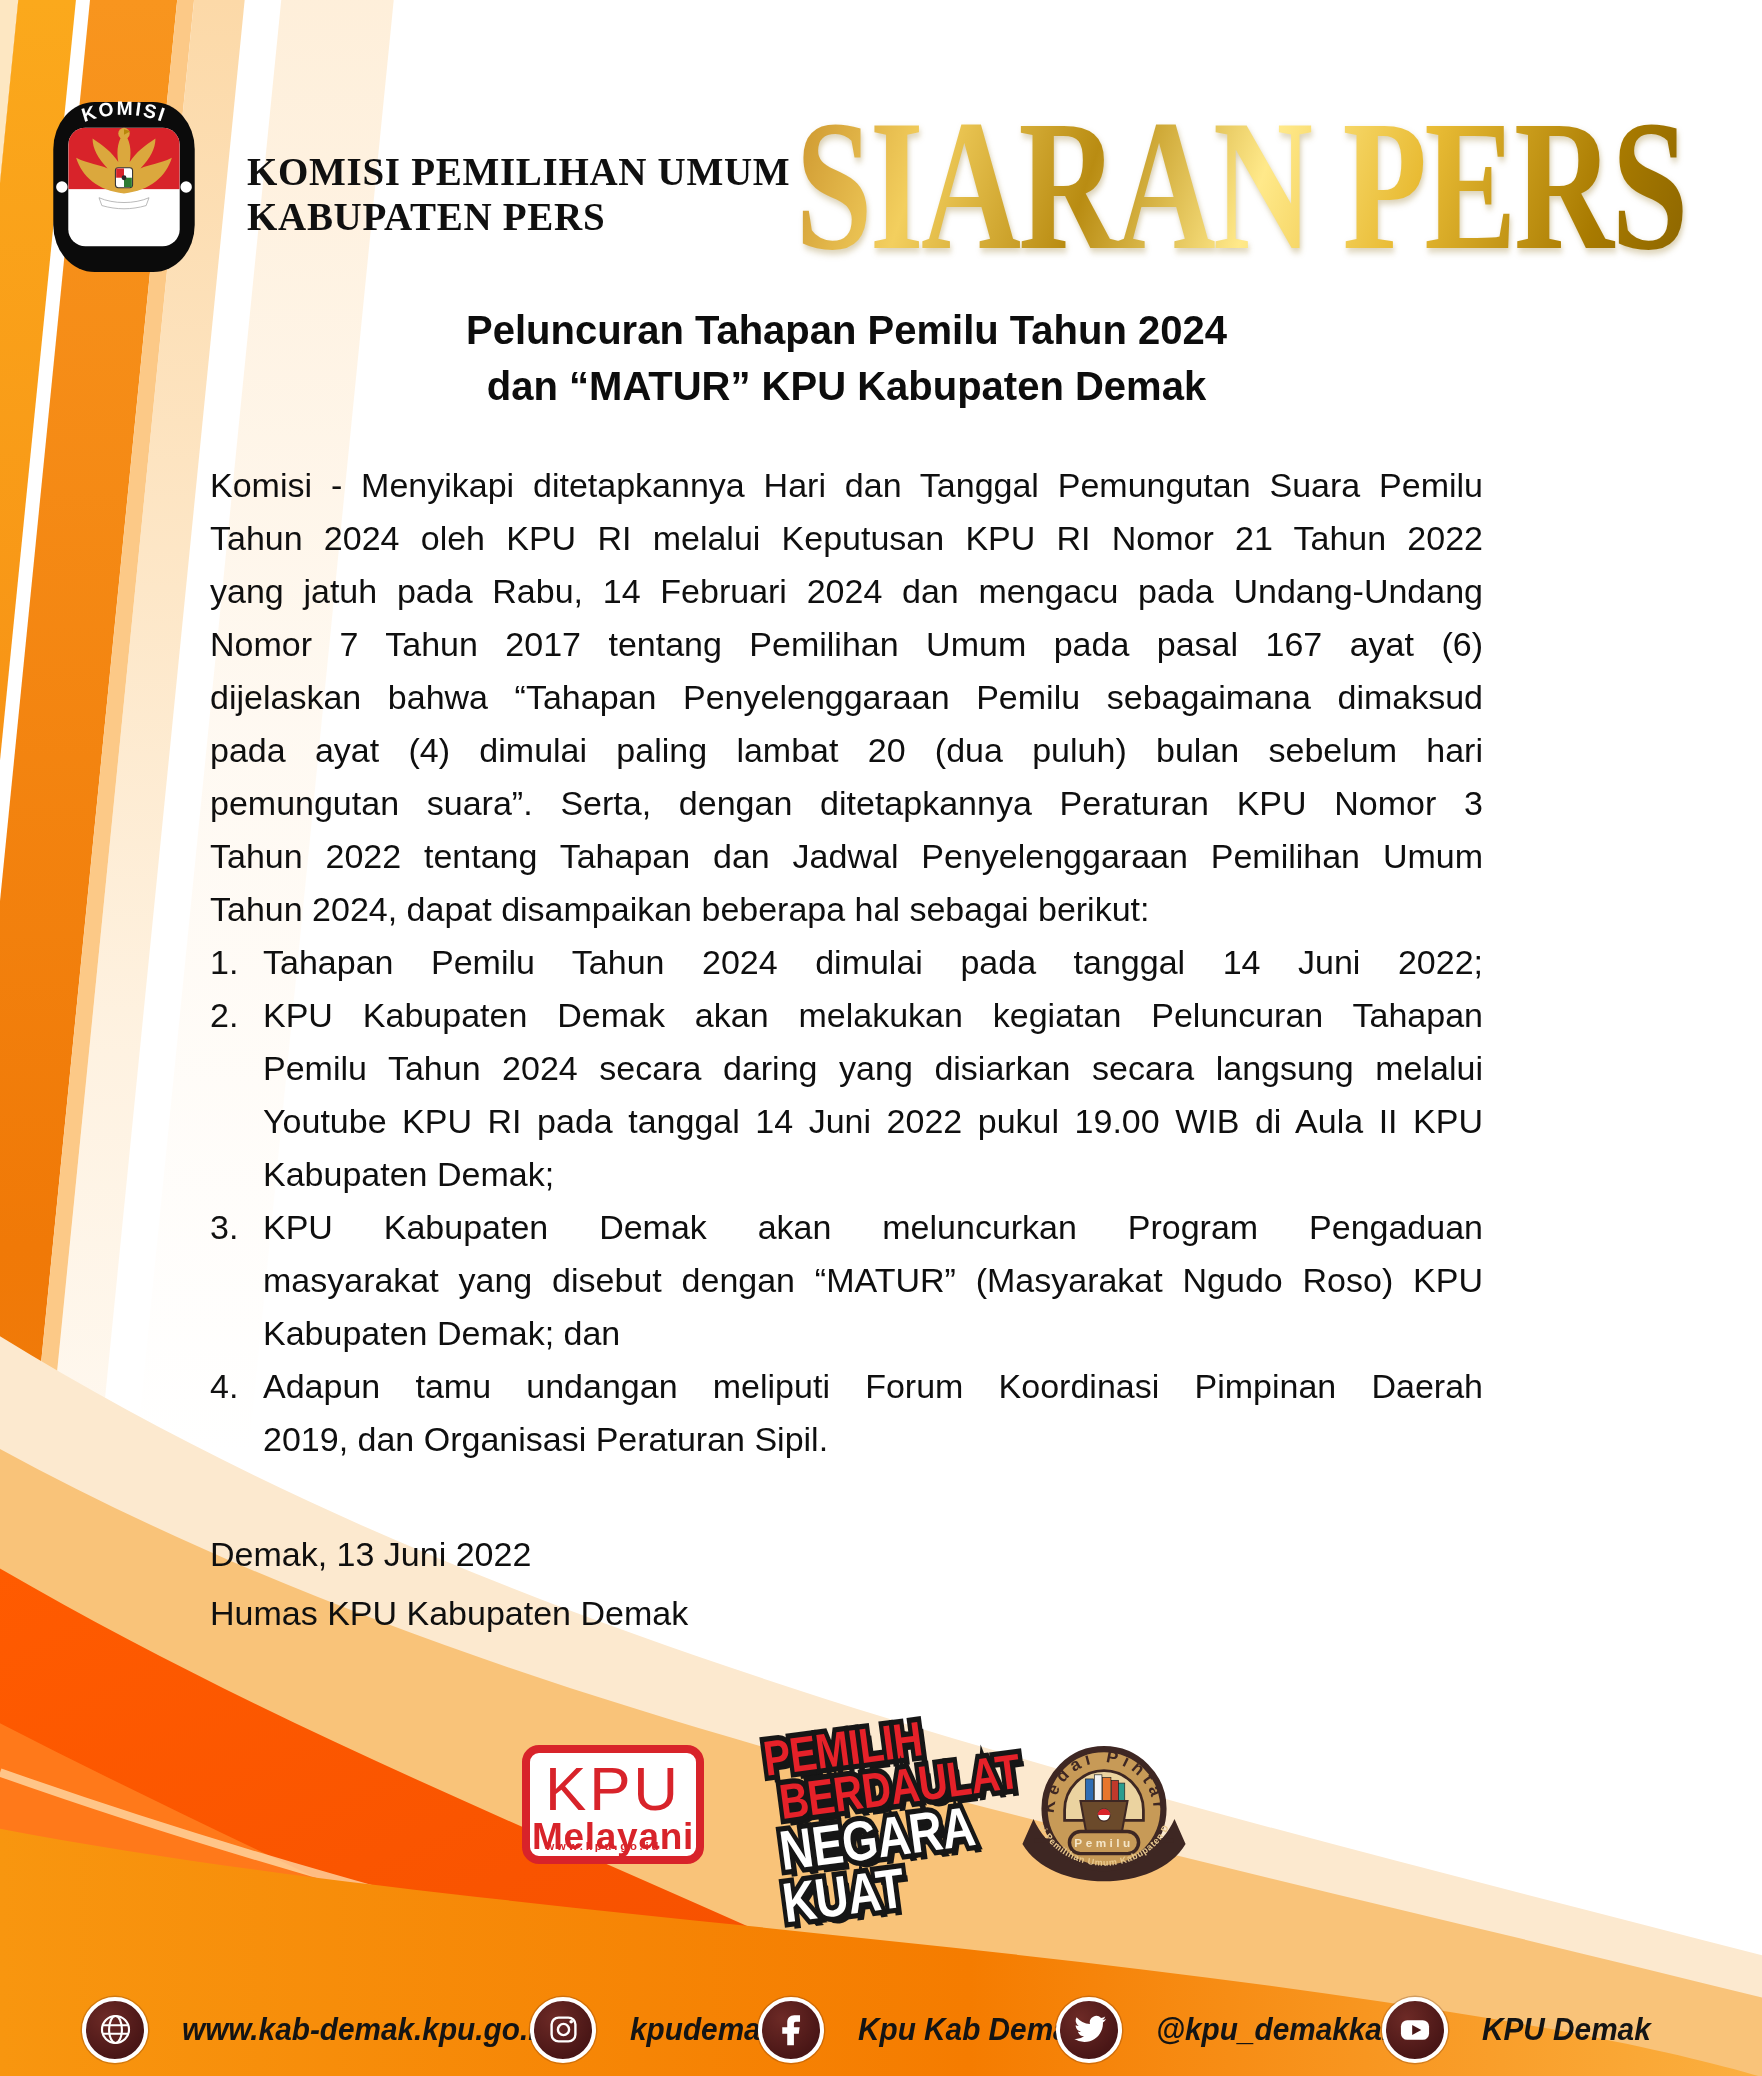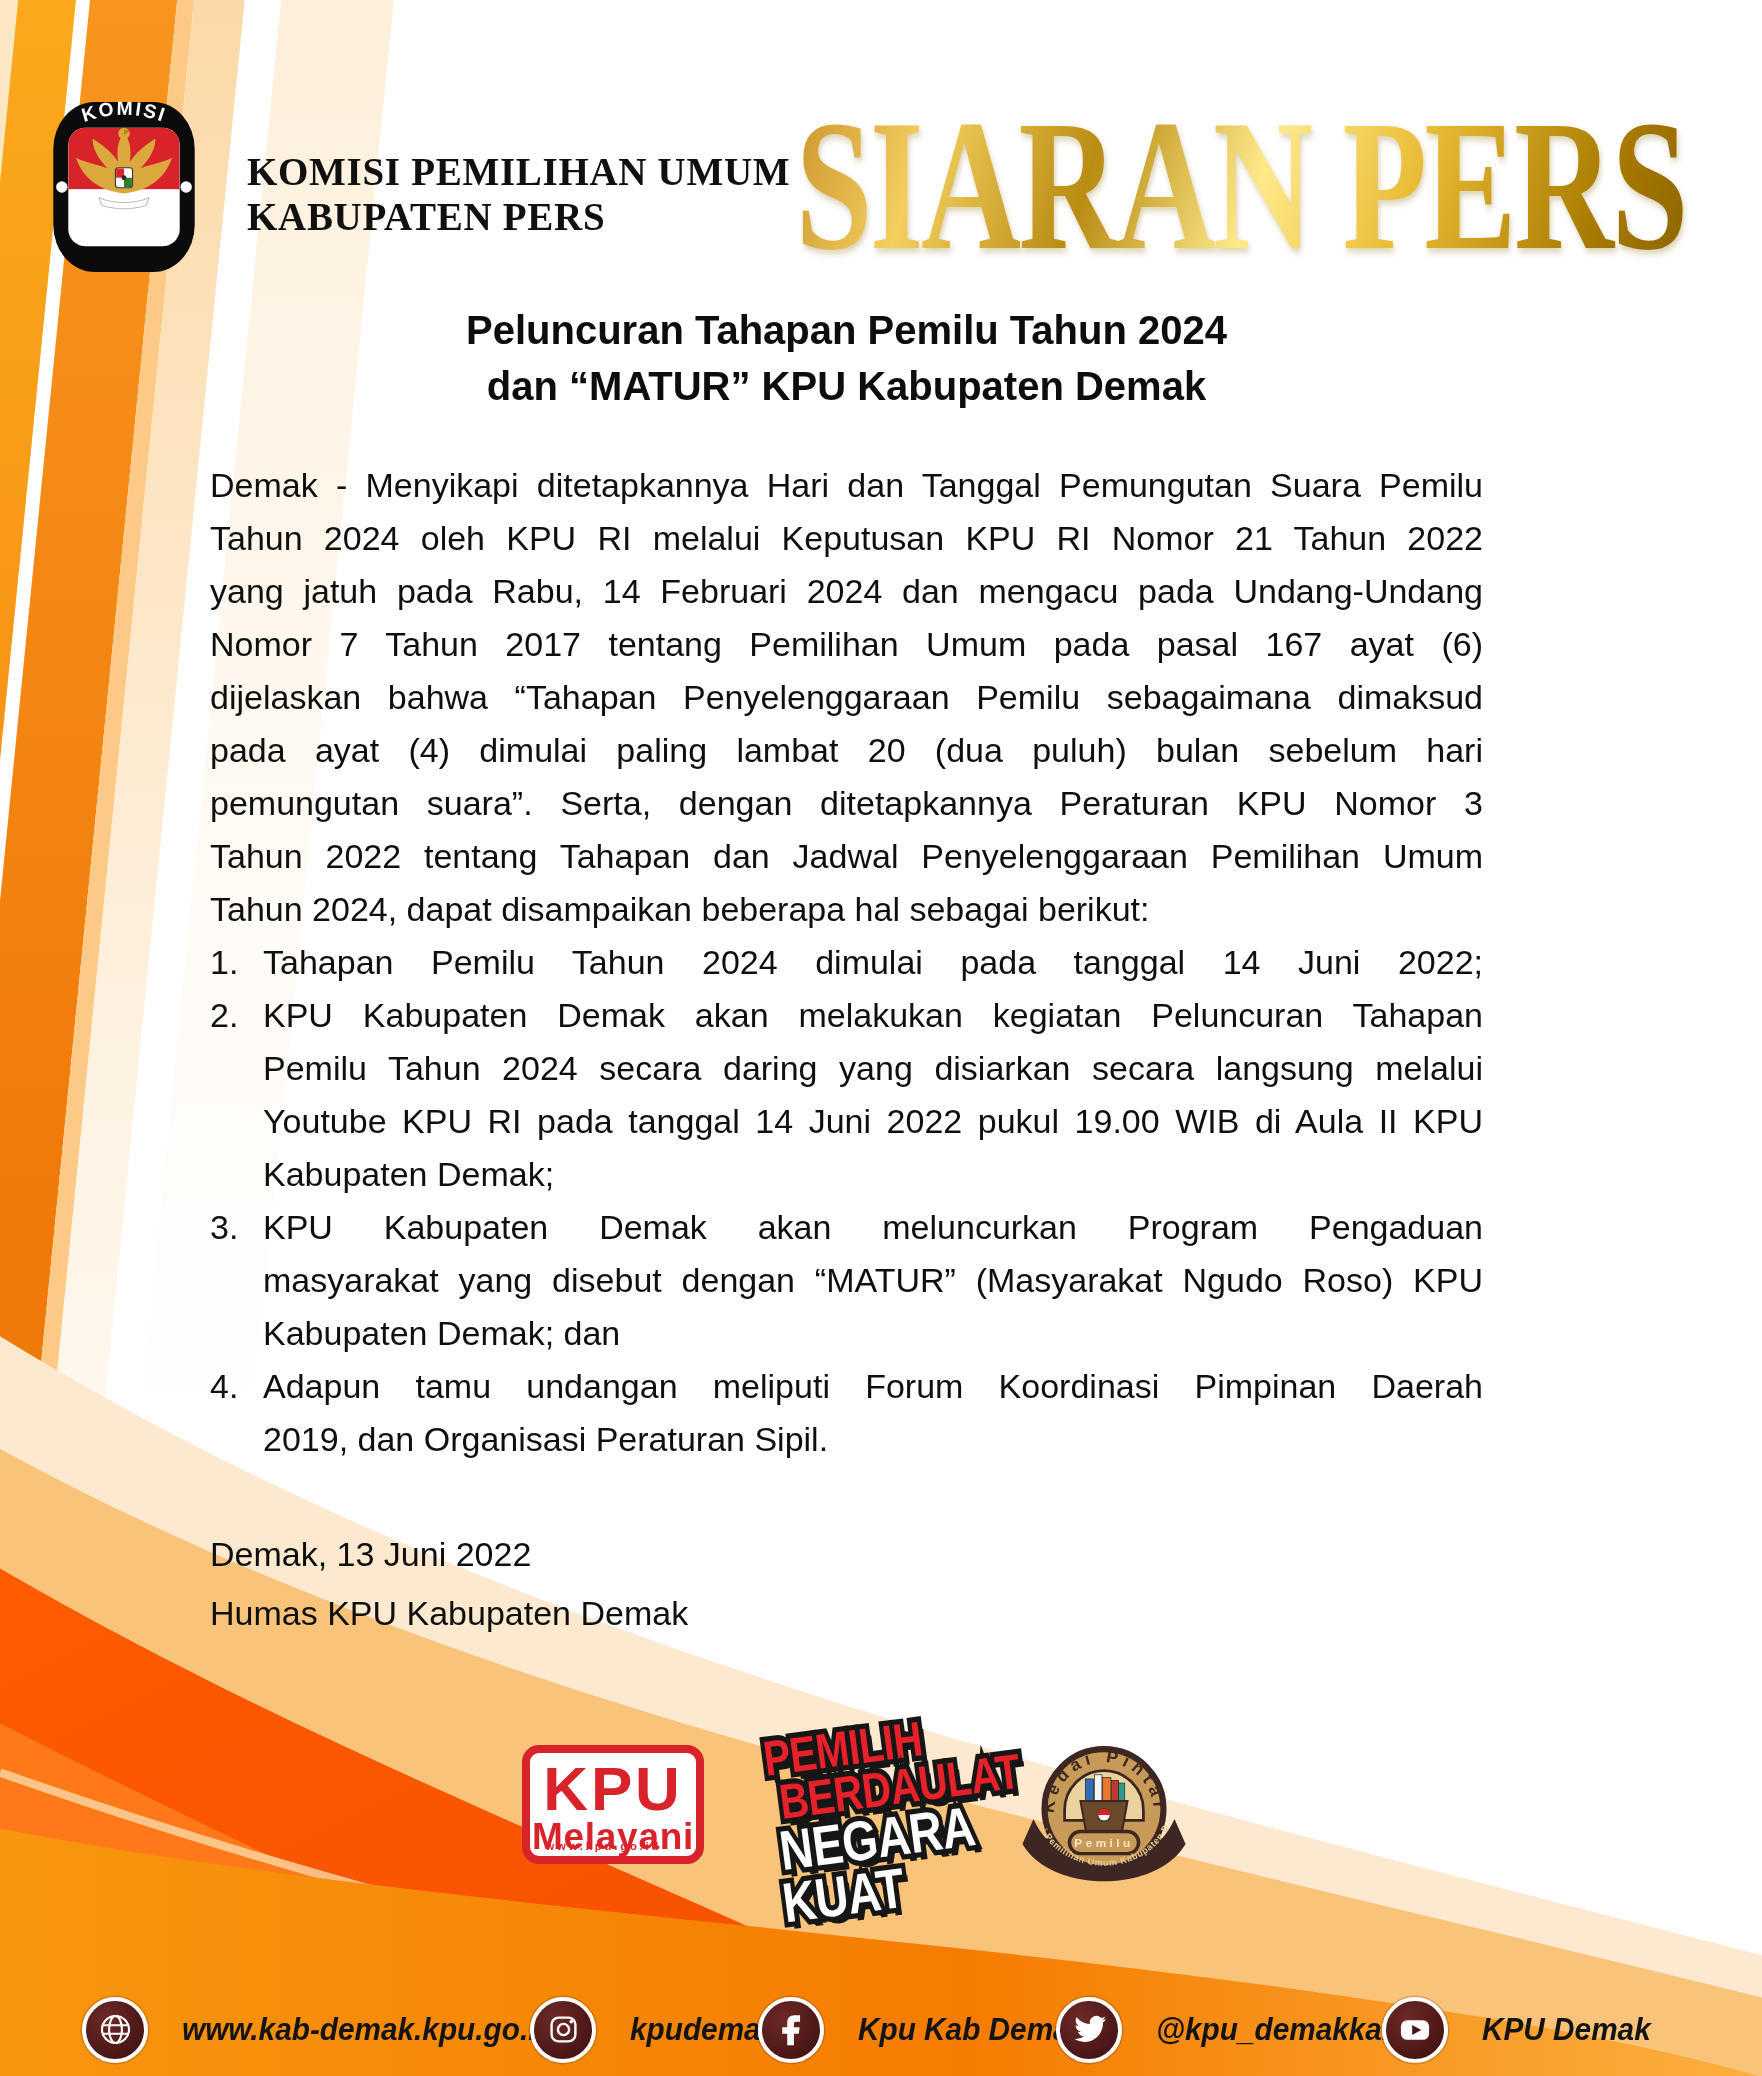--- a/index.html
+++ b/index.html
@@ -39,21 +39,21 @@
   .line-l{text-align:left;}
   .list-item{display:grid;grid-template-columns:53px 1fr;}
   .item-num{font-size:34px;line-height:53px;}
   .closing{margin-top:59px;}
   .closing-line{line-height:59px;}
   
   .kpu-melayani{
     position:absolute;left:522px;top:1745px;width:166px;height:103px;z-index:4;
     background:#ffffff;border:8.4px solid #d8232a;border-radius:17px;text-align:center;
   }
-  .km-title{color:#d8232a;font-weight:bold;font-size:62px;line-height:60px;letter-spacing:2.8px;margin-top:5.6px;}
+  .km-title{color:#d8232a;font-weight:normal;font-size:62px;line-height:60px;letter-spacing:2.8px;margin-top:5.6px;}
   .km-sub{color:#d8232a;font-weight:bold;font-size:37px;line-height:35px;letter-spacing:0.7px;}
   .km-url{position:absolute;left:15.5px;bottom:4.2px;color:#d8232a;font-weight:bold;font-size:11.3px;letter-spacing:2.8px;}
   .pb-block{position:absolute;left:761px;top:1737px;width:295px;z-index:4;transform:rotate(-7.5deg);transform-origin:left top;}
   .pb-line{position:relative;display:block;font-weight:bold;white-space:nowrap;line-height:.92;transform:scaleX(.82);transform-origin:left;letter-spacing:-0.7px;}
   .pb-s1{font-size:49px;}
   .pb-s2{font-size:56px;}
   .pb-stroke{position:absolute;left:0;top:0;color:#161616;-webkit-text-stroke:10.5px #161616;text-shadow:6.3px 7.7px 0 #161616;}
   .pb-fill{position:relative;}
   .pb-red .pb-fill{color:#e62129;}
   .pb-white .pb-fill{color:#ffffff;}
@@ -165,21 +165,21 @@
   <span class="banner-text">SIARAN PERS</span>
 </div>
 
 <div class="column">
   <div class="doc-title">
     <div>Peluncuran Tahapan Pemilu Tahun 2024</div>
     <div>dan “MATUR” KPU Kabupaten Demak</div>
   </div>
 
   <div>
-    <div class="para-line line-j">Demak - Menyikapi ditetapkannya Hari dan Tanggal Pemungutan Suara Pemilu</div>
+    <div class="para-line line-j">Komisi - Menyikapi ditetapkannya Hari dan Tanggal Pemungutan Suara Pemilu</div>
     <div class="para-line line-j">Tahun 2024 oleh KPU RI melalui Keputusan KPU RI Nomor 21 Tahun 2022</div>
     <div class="para-line line-j">yang jatuh pada Rabu, 14 Februari 2024 dan mengacu pada Undang-Undang</div>
     <div class="para-line line-j">Nomor 7 Tahun 2017 tentang Pemilihan Umum pada pasal 167 ayat (6)</div>
     <div class="para-line line-j">dijelaskan bahwa “Tahapan Penyelenggaraan Pemilu sebagaimana dimaksud</div>
     <div class="para-line line-j">pada ayat (4) dimulai paling lambat 20 (dua puluh) bulan sebelum hari</div>
     <div class="para-line line-j">pemungutan suara”. Serta, dengan ditetapkannya Peraturan KPU Nomor 3</div>
     <div class="para-line line-j">Tahun 2022 tentang Tahapan dan Jadwal Penyelenggaraan Pemilihan Umum</div>
     <div class="para-line line-l">Tahun 2024, dapat disampaikan beberapa hal sebagai berikut:</div>
   </div>
 

